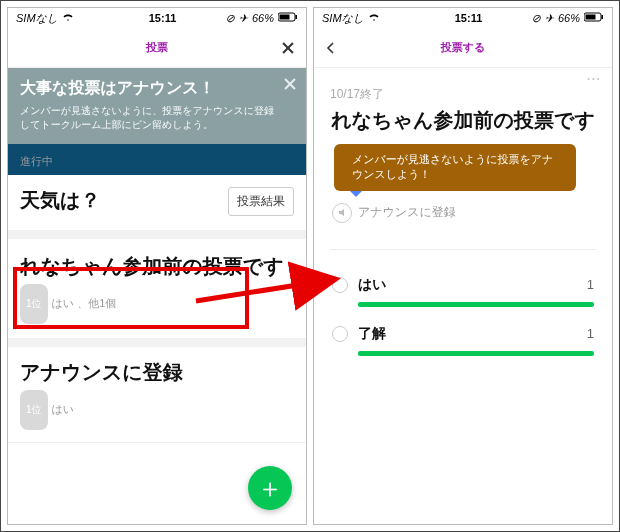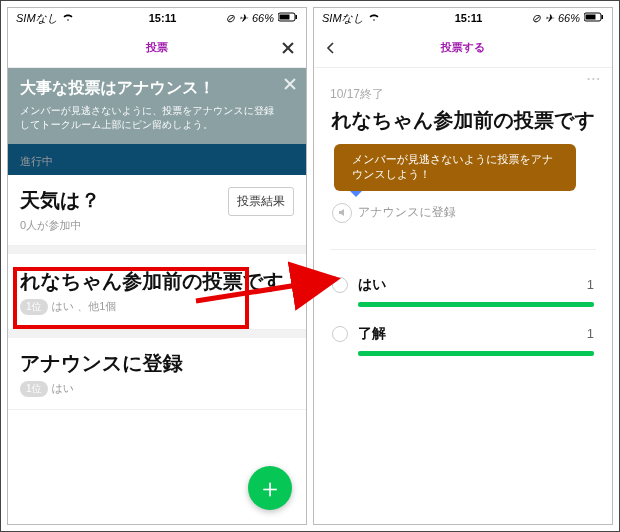--- a/index.html
+++ b/index.html
@@ -28,21 +28,21 @@
   .banner-close { position:absolute; top:8px; right:8px; width:16px; height:16px; color:#fff; opacity:.8; cursor:pointer; }
 
   
   .section-label { font-size:11px; color:#999; padding:10px 12px 6px; background:#0c4a6e; }
 
   
   .poll-item { background:#fff; padding:12px; border-bottom:1px solid #f0f0f0; position:relative; }
   .poll-item .pi-title { font-size:20px; font-weight:700; color:#111; margin-bottom:4px; }
   .poll-item .pi-sub   { font-size:11px; color:#999; }
   .poll-item .pi-action{ position:absolute; right:12px; top:12px; border:1px solid #ccc; border-radius:3px; padding:5px 8px; font-size:12px; color:#333; cursor:pointer; background:#fff;}
-  .rank-badge { display:inline-block; background:#d9d9d9; color:#fff; font-size:10px; border-radius:8px; padding:1px 6px; margin-right:4px; vertical-align:middle;text-align:right;}
+  .rank-badge { display:inline-block; background:#d9d9d9; color:#fff; font-size:10px; border-radius:8px; padding:13px 6px; margin-right:4px; vertical-align:middle;text-align:right;}
   .gap { height:8px; background:#f2f2f2; }
 
   
   .red-box { position:absolute; border:4px solid #e60000; pointer-events:none; }
 
   
   .fab { position:absolute; right:14px; bottom:14px; width:44px; height:44px; border-radius:50%; background:#06c755; display:flex; align-items:center; justify-content:center; color:#fff; font-size:26px; box-shadow:0 2px 6px rgba(0,0,0,.25); cursor:pointer; }
 
   
   .result-body { padding:12px 16px 0; position:relative; }
@@ -112,21 +112,20 @@
     <div class="banner">
       <div class="banner-title">大事な投票はアナウンス！</div>
       <div class="banner-body">メンバーが見逃さないように、投票をアナウンスに登録してトークルーム上部にピン留めしよう。</div>
       <div class="banner-close"><span class="x-icon"></span></div>
     </div>
 
     <div class="section-label">進行中</div>
 
     <div class="poll-item">
       <div class="pi-title">天気は？</div>
-      <div class="pi-sub">0人が参加中</div>
       <div class="pi-action">投票結果</div>
     </div>
 
     <div class="gap"></div>
 
     <div class="poll-item" style="padding-top:14px;padding-bottom:14px;">
       <div class="pi-title">れなちゃん参加前の投票です</div>
       <div class="pi-sub">
         <span class="rank-badge">1位</span><span>はい 、他1個</span>
       </div>

